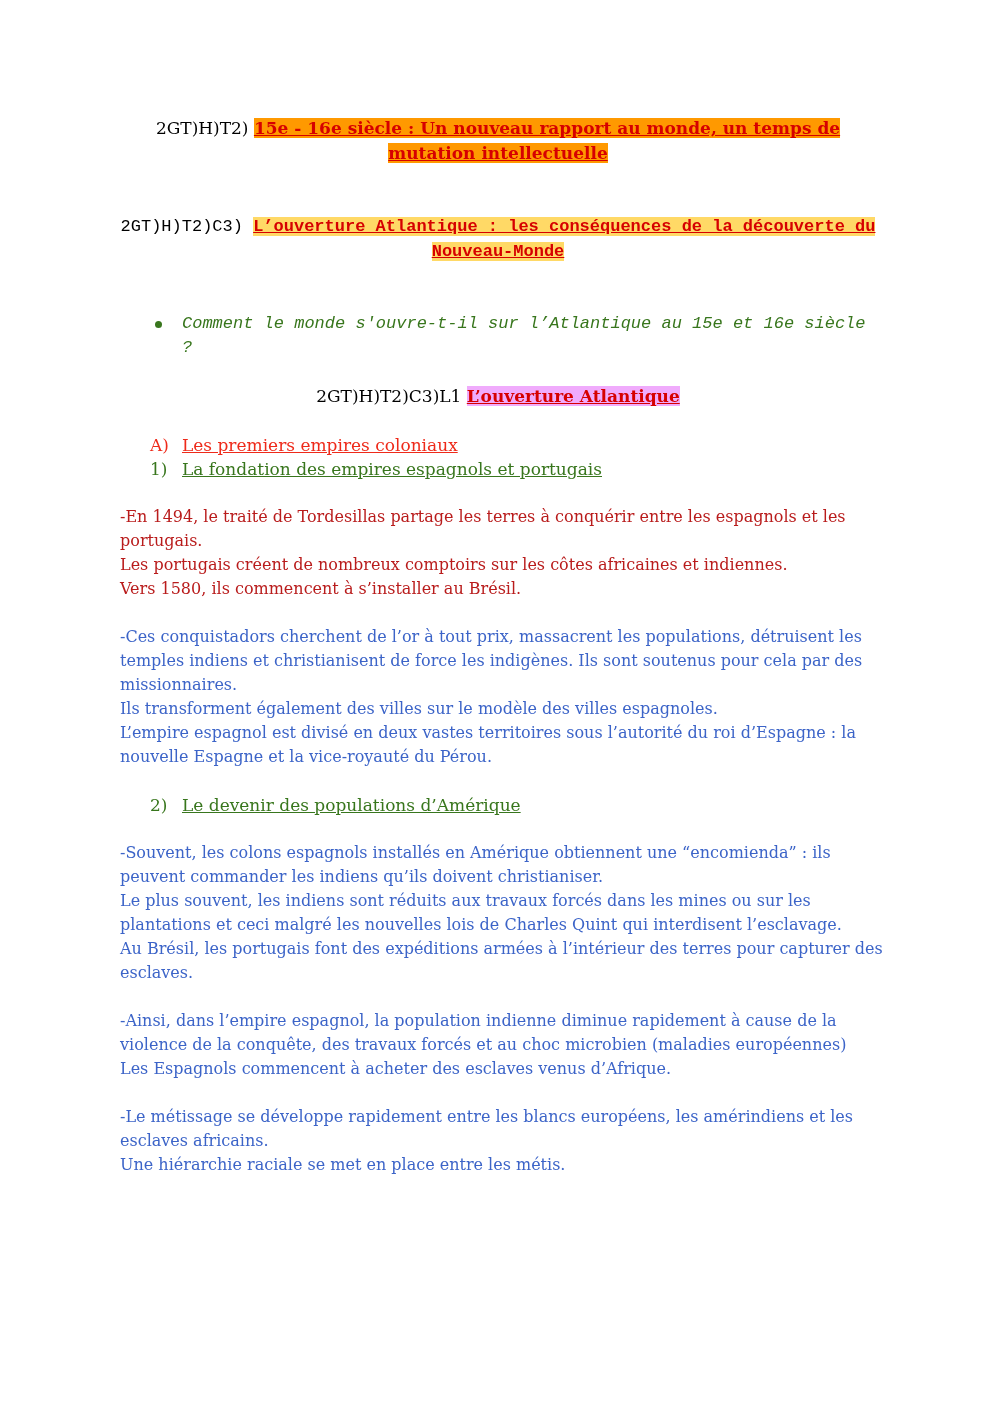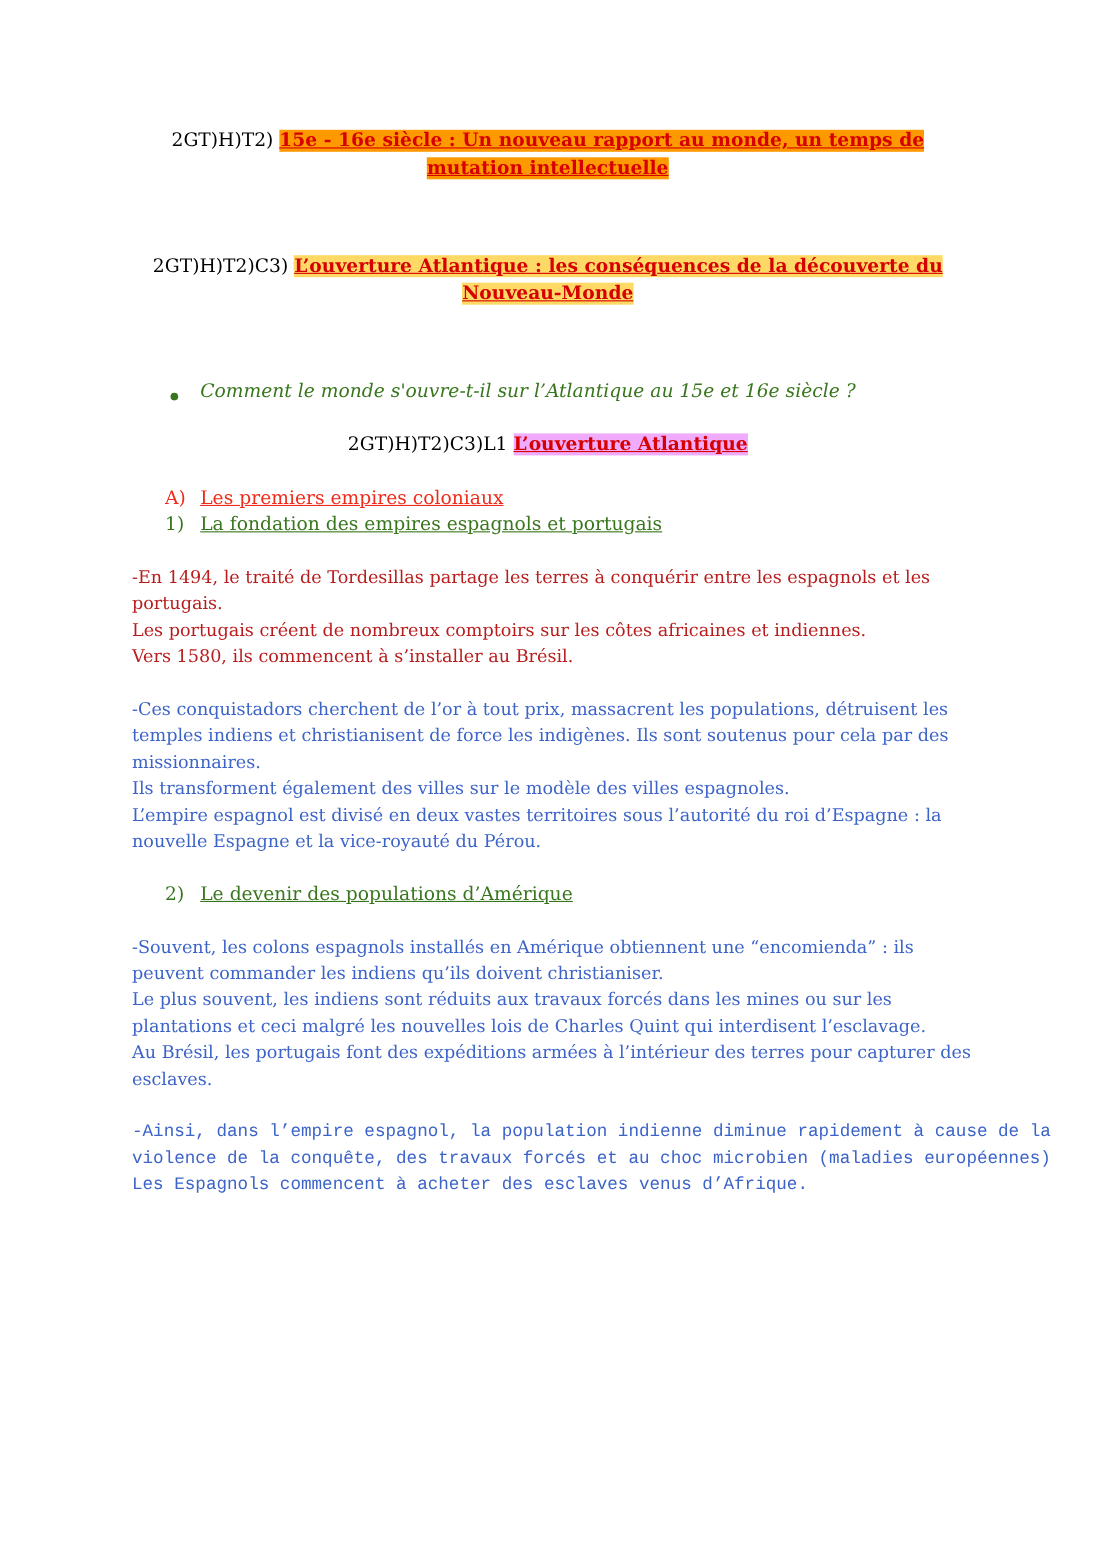--- a/index.html
+++ b/index.html
@@ -25,25 +25,25 @@
   }
   .heading .prefix{
     color:#000000;
     font-weight:normal;
   }
   .heading .hl{
     font-weight:bold;
     text-decoration:underline;
   }
   .mt1{margin-top:24px;}
-  .mt2{margin-top:64px;}
+  .mt2{margin-top:48px;font-family:Liberation Mono, monospace;}
   
   .question-row{
     display:flex;
-    align-items:center;
+    align-items:flex-start;
     margin-left:35px;
     font-size:17px;
     line-height:24px;
     font-style:italic;
   }
   .question-dot{
     width:7px;height:7px;border-radius:50%;
     margin:9px 20px 0 0;
     flex:none;
   }
@@ -116,19 +116,22 @@
       <span class="label">Le devenir des populations d’Amérique</span>
     </div>
 
     <div class="para mt1" style="color: rgb(60, 100, 200);">-Souvent, les colons espagnols installés en Amérique obtiennent une “encomienda” : ils
 peuvent commander les indiens qu’ils doivent christianiser.
 Le plus souvent, les indiens sont réduits aux travaux forcés dans les mines ou sur les
 plantations et ceci malgré les nouvelles lois de Charles Quint qui interdisent l’esclavage.
 Au Brésil, les portugais font des expéditions armées à l’intérieur des terres pour capturer des
 esclaves.</div>
 
-    <div class="para mt1" style="color: rgb(60, 100, 200); font-family: Liberation Mono, monospace;">-Ainsi, dans l’empire espagnol, la population indienne diminue rapidement à cause de la
+    <div class="para mt1" style="color: rgb(60, 100, 200);">-Ainsi, dans l’empire espagnol, la population indienne diminue rapidement à cause de la
 violence de la conquête, des travaux forcés et au choc microbien (maladies européennes)
 Les Espagnols commencent à acheter des esclaves venus d’Afrique.</div>
 
+    <div class="para mt1" style="color: rgb(60, 100, 200);">-Le métissage se développe rapidement entre les blancs européens, les amérindiens et les
+esclaves africains.
+Une hiérarchie raciale se met en place entre les métis.</div>
 
   </div>
 </div>
 
 </body></html>

